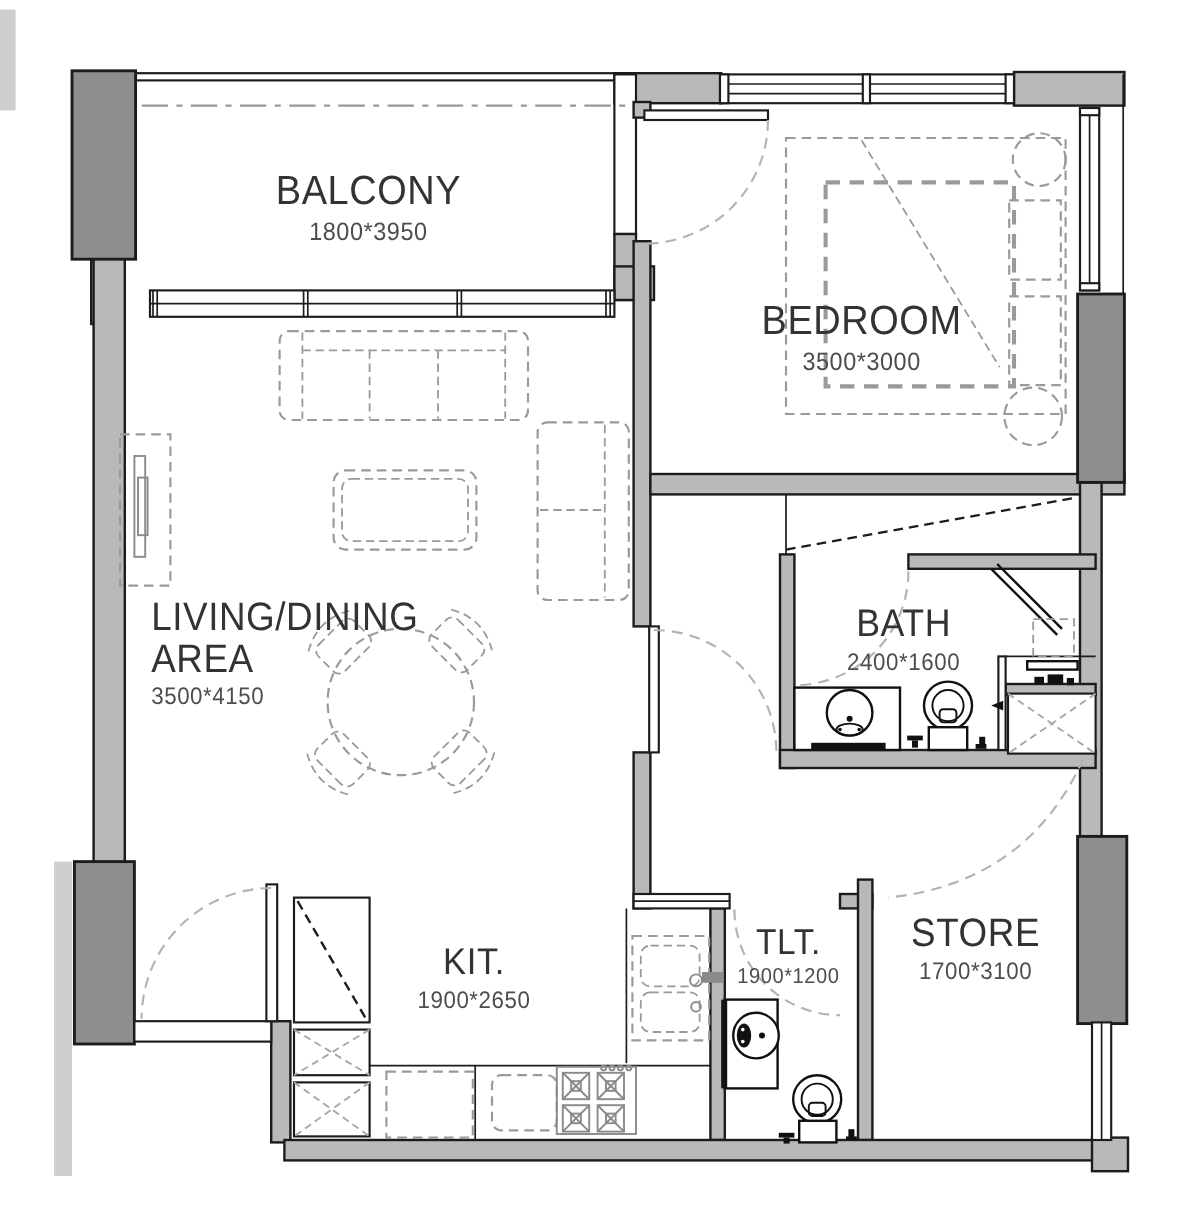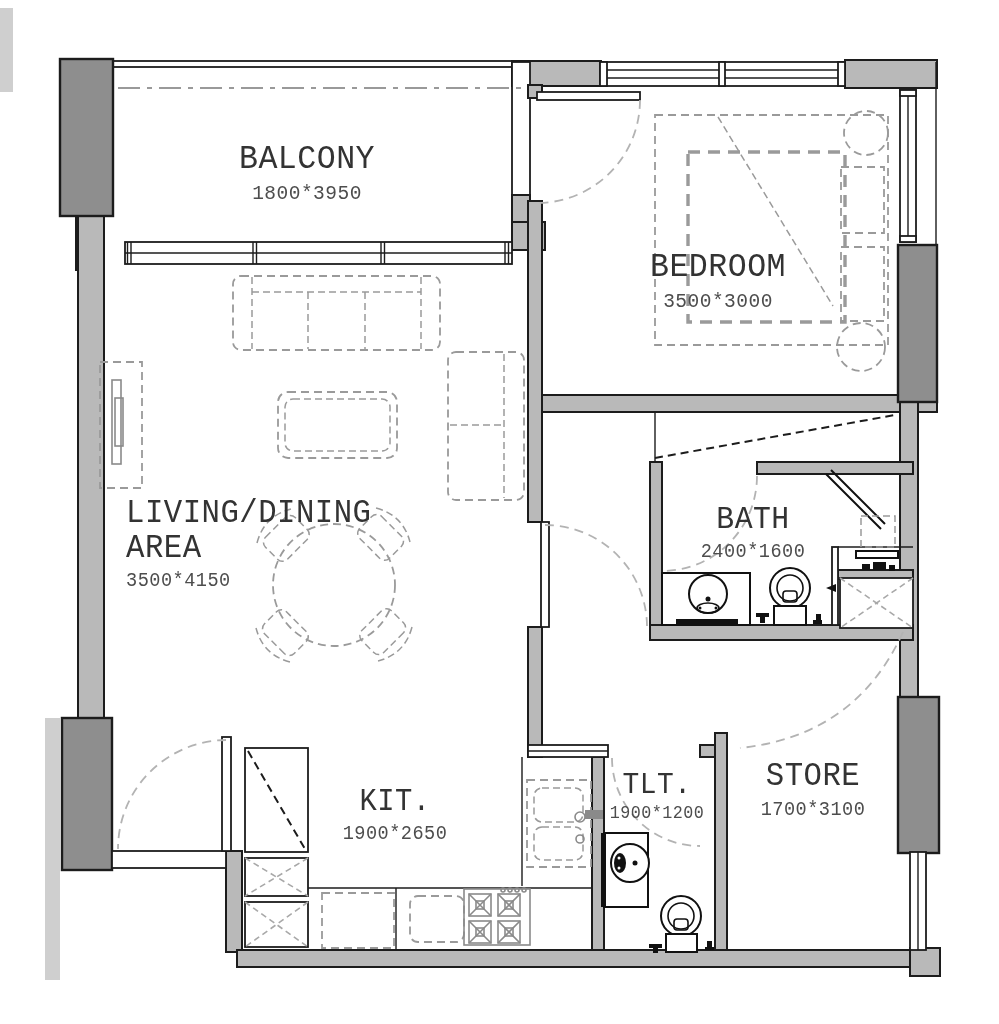--- a/index.html
+++ b/index.html
@@ -1,17 +1,17 @@
 <!DOCTYPE html>
 <html style="--background: #ffffff; --line: #1c1c1c; --wall-fill: #b9b9b9; --column-fill: #8e8e8e; --exterior-fill: #cfcfcf; --furniture-line: #9a9a9a; --fixture-line: #111111; --room-text: #333333; --dim-text: #4d4d4d;"><head>
 <meta charset="utf-8">
 <style>
   html,body{margin:0;padding:0;background:#fff;}
   .plan{position:relative;width:999px;height:1024px;background:var(--background,#fff);
-        font-family:Liberation Mono, monospace;overflow:hidden;}
+        font-family:Liberation Sans, sans-serif;overflow:hidden;}
   .plan svg{position:absolute;left:0;top:0;}
 
   
   .w  {fill:var(--wall-fill,#b9b9b9);stroke:var(--line,#1c1c1c);stroke-width:2;}
   .c  {fill:var(--column-fill,#8e8e8e);stroke:var(--line,#1c1c1c);stroke-width:2.4;}
   .ww {fill:#fff;stroke:var(--line,#1c1c1c);stroke-width:1.8;}
   .ln {stroke:var(--line,#1c1c1c);stroke-width:1.4;fill:none;}
   .ext{fill:var(--exterior-fill,#cfcfcf);stroke:none;}
   .fu {stroke:var(--furniture-line,#9a9a9a);stroke-width:1.8;fill:none;stroke-dasharray:8 5;}
   .fu2{stroke:var(--furniture-line,#9a9a9a);stroke-width:1.5;fill:none;stroke-dasharray:7 4;}

